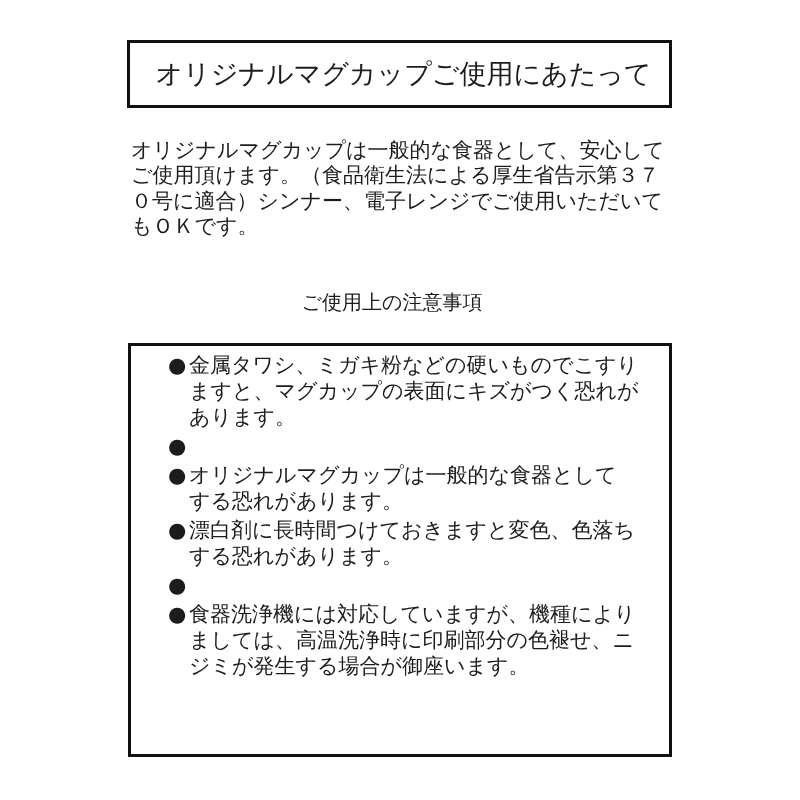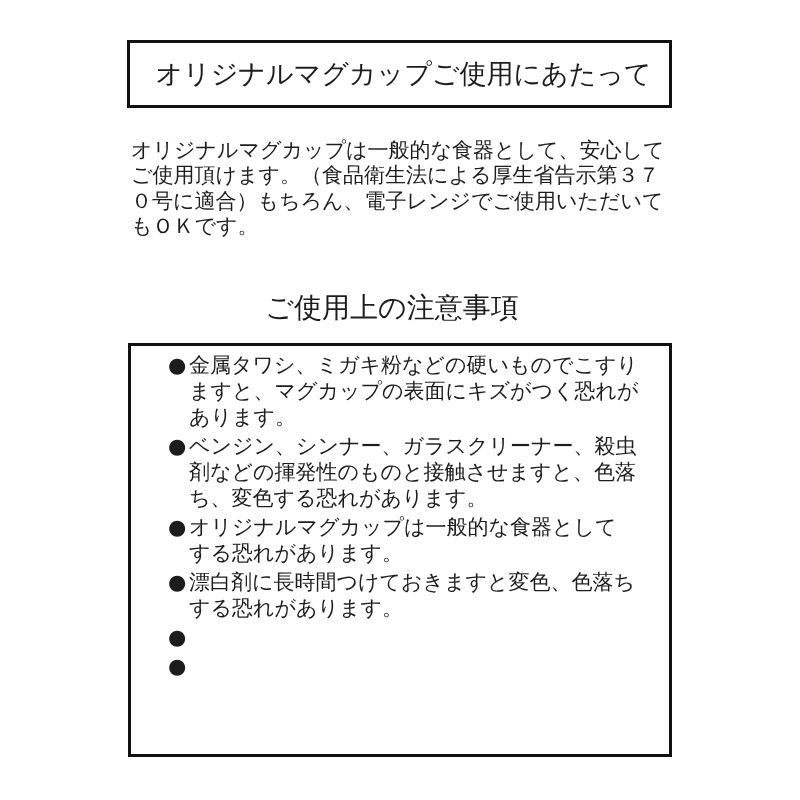--- a/index.html
+++ b/index.html
@@ -39,21 +39,21 @@
     font-size: 21px;
     line-height: 25.3px;
     white-space: pre;
   }
   .section-heading {
     position: absolute;
     left: 0;
     top: 289px;
     width: 784px;
     text-align: center;
-    font-size: 28px;
+    font-size: 20px;
     white-space: nowrap;
   }
   .notice-box {
     position: absolute;
     left: 128px;
     top: 343px;
     width: 544px;
     height: 414px;
     border: 3px solid #111111;
     box-sizing: border-box;
@@ -84,49 +84,49 @@
 </style>
 </head>
 <body>
 
 <div class="title-box">
   <span>オリジナルマグカップご使用にあたって</span>
 </div>
 
 <div class="intro">オリジナルマグカップは一般的な食器として、安心して
 ご使用頂けます。（食品衛生法による厚生省告示第３７
-０号に適合）もちろん、電子レンジでご使用いただいて
+０号に適合）シンナー、電子レンジでご使用いただいて
 もＯＫです。</div>
 
 <div class="section-heading">ご使用上の注意事項</div>
 
 <div class="notice-box">
   <ul class="notice-list">
     <li class="notice-item">
       <span class="bullet">●</span>
       <span class="item-text">金属タワシ、ミガキ粉などの硬いものでこすり
 ますと、マグカップの表面にキズがつく恐れが
 あります。</span>
     </li>
     <li class="notice-item">
       <span class="bullet">●</span>
-      <span class="item-text">ベンジン、シンナー、ガラスクリーナー、殺虫
-剤などの揮発性のものと接触させますと、色落
-ち、変色する恐れがあります。</span>
     </li>
     <li class="notice-item">
       <span class="bullet">●</span>
       <span class="item-text">オリジナルマグカップは一般的な食器として
 する恐れがあります。</span>
     </li>
     <li class="notice-item">
       <span class="bullet">●</span>
       <span class="item-text">漂白剤に長時間つけておきますと変色、色落ち
 する恐れがあります。</span>
     </li>
     <li class="notice-item">
       <span class="bullet">●</span>
     </li>
     <li class="notice-item">
       <span class="bullet">●</span>
+      <span class="item-text">食器洗浄機には対応していますが、機種により
+ましては、高温洗浄時に印刷部分の色褪せ、ニ
+ジミが発生する場合が御座います。</span>
     </li>
   </ul>
 </div>
 
 </body></html>

